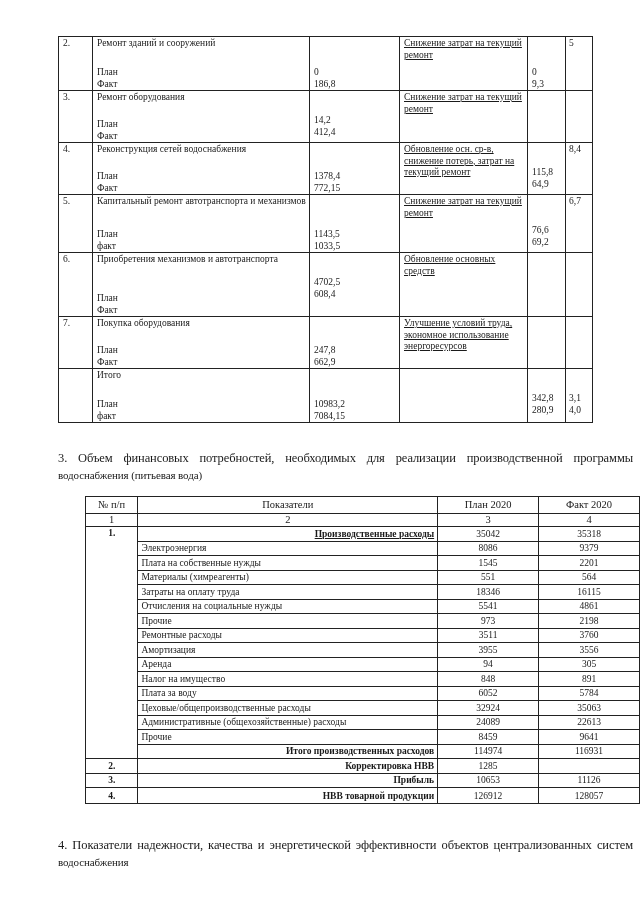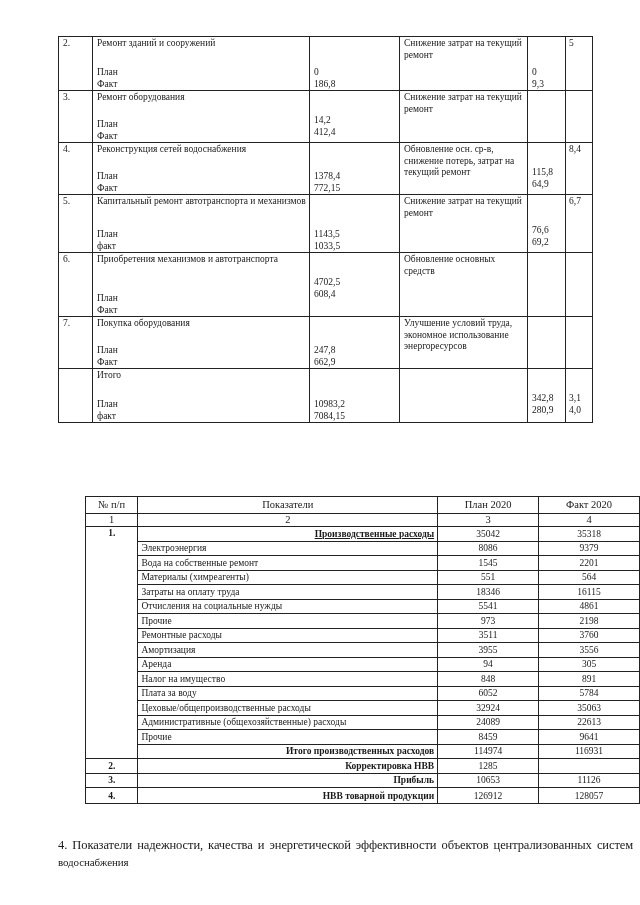--- a/index.html
+++ b/index.html
@@ -7,21 +7,21 @@
            font-family: "Liberation Serif", serif; color: #1a1a1a; }
     .page { position: absolute; left: 0; top: 0; width: 640px; height: 905px; }
 
     
     table.t1 { position: absolute; left: 58px; top: 36px; border-collapse: collapse;
                font-size: 9.5px; line-height: 11.5px; }
     table.t1 td { border: 1px solid #222; vertical-align: top; padding: 1px 3px 0 4px; }
     table.t1 td.num { width: 26px; }
     table.t1 td.name { width: 209px; }
     table.t1 td.val { width: 82px; }
-    table.t1 td.effect { width: 120px; }
+    table.t1 td.effect { width: 120px; text-decoration: underline; }
     table.t1 td.eff { width: 30px; }
     table.t1 td.pct { width: 20px; padding-left: 3px; }
     .name-title { display: block; }
     .pf { display: block; }
     .cell-inner { position: relative; height: 100%; }
     .bottom-stack { position: absolute; left: 0; bottom: 0; }
 
     
     .heading { position: absolute; left: 58px; width: 575px; font-size: 12.5px;
                line-height: 17px; text-align: justify; letter-spacing: -0.1px; }
@@ -247,20 +247,24 @@
               <div class="bottom-stack" style="bottom:6px">
             <span class="pf">3,1</span>
             <span class="pf">4,0</span>
           </div>
             </div>
         </td>
       </tr>
     </tbody>
   </table>
 
+  <div class="heading" style="top:450px;">
+    <span class="first">3. Объем финансовых потребностей, необходимых для реализации производственной программы</span>
+    <span style="font-size:11px">водоснабжения (питьевая вода)</span>
+  </div>
 
   <table class="t2">
     <thead>
       <tr>
         <th class="c1">№ п/п</th>
         <th class="c2">Показатели</th>
         <th class="c3">План 2020</th>
         <th class="c4">Факт 2020</th>
       </tr>
     </thead>
@@ -276,21 +280,21 @@
         <td class="c2 b u">Производственные расходы</td>
         <td class="c3">35042</td>
         <td class="c4">35318</td>
       </tr>
       <tr class="r">
         <td class="c2">Электроэнергия</td>
         <td class="c3">8086</td>
         <td class="c4">9379</td>
       </tr>
       <tr class="r">
-        <td class="c2">Вода на собственные ремонт</td>
+        <td class="c2">Плата на собственные нужды</td>
         <td class="c3">1545</td>
         <td class="c4">2201</td>
       </tr>
       <tr class="r">
         <td class="c2">Материалы (химреагенты)</td>
         <td class="c3">551</td>
         <td class="c4">564</td>
       </tr>
       <tr class="r">
         <td class="c2">Затраты на оплату труда</td>

